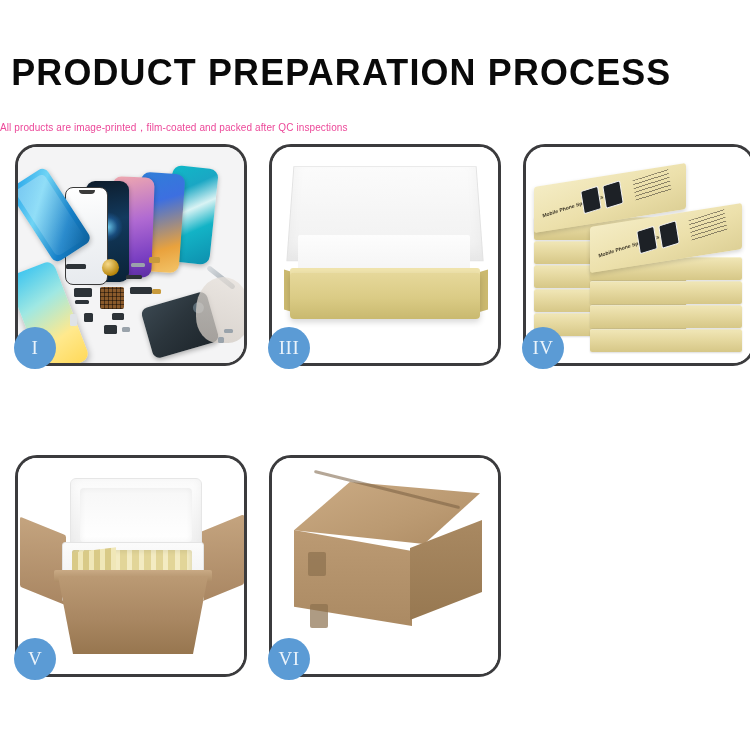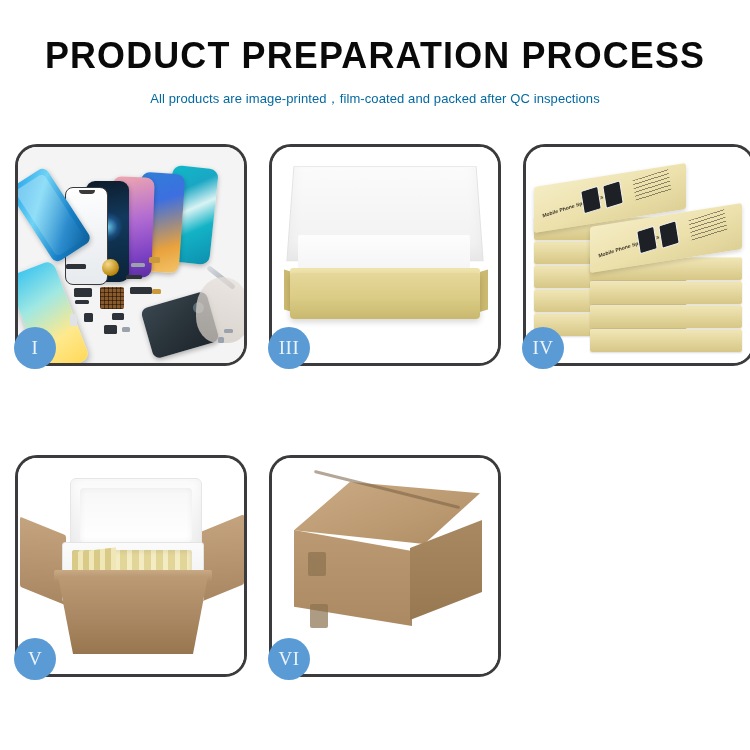--- a/index.html
+++ b/index.html
@@ -10,39 +10,39 @@
   body {
     width: 750px;
     height: 750px;
     font-family: "Liberation Sans", sans-serif;
     overflow: hidden;
     position: relative;
   }
 
   
   .header {
-    padding-top: 37px;
-    text-align: center;
+    padding-top: 54px;
+    text-align: left;
   }
   .page-title {
     font-family: "Liberation Sans", sans-serif;
     font-size: 37px;
     font-weight: 700;
     letter-spacing: 1.2px;
     color: #0a0a0a;
     line-height: 1;
     transform: scaleX(0.97);
     white-space: nowrap;
   }
   .page-subtitle {
-    margin-top: 16px;
+    margin-top: 30px;
     font-family: "Liberation Sans", sans-serif;
-    font-size: 13px;
+    font-size: 10px;
     font-weight: 400;
-    color: #0369a1;
+    color: #ec4899;
     letter-spacing: 0.1px;
     white-space: nowrap;
   }
 
   
   .grid {
     position: absolute;
     left: 15px;
     top: 144px;
     width: 720px;

